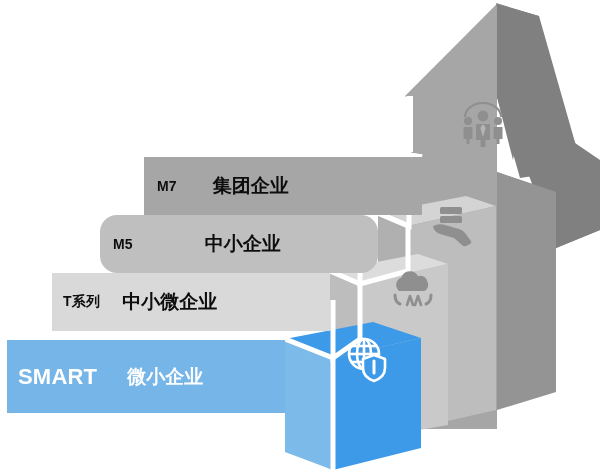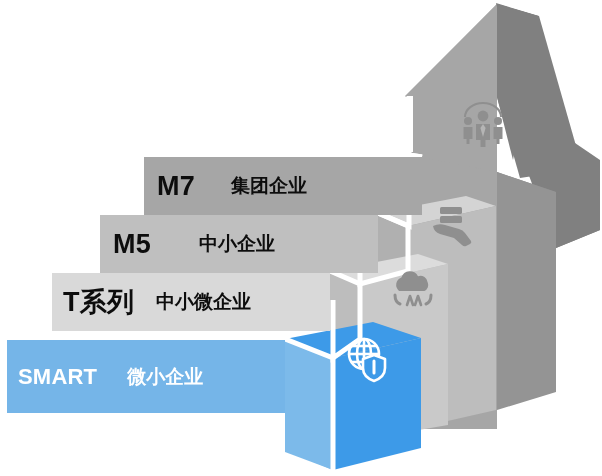--- a/index.html
+++ b/index.html
@@ -25,21 +25,21 @@
     height: 476px;
   }
   .tier-bar {
     position: absolute;
     display: flex;
     align-items: center;
     box-sizing: border-box;
   }
   .tier-code {
     font-weight: bold;
-    font-size: 27px;
+    font-size: 14px;
     letter-spacing: 0.2px;
     white-space: nowrap;
   }
   .tier-desc {
     font-size: 19px;
     white-space: nowrap;
     font-weight: bold;
   }
   .tier-dark-text .tier-code,
   .tier-dark-text .tier-desc {
@@ -58,22 +58,23 @@
     padding-left: 13px;
   }
   #tier-m7 .tier-desc { margin-left: 36px; }
 
   
   #tier-m5 {
     left: 100px; top: 215px;
     width: 278px; height: 58px;
     background: #bfbfbf;
     padding-left: 13px;
-  }
-  #tier-m5 .tier-desc { margin-left: 48px; }
+    border-radius: 17px;
+  }
+  #tier-m5 .tier-desc { margin-left: 72px; }
 
   
   #tier-t {
     left: 52px; top: 273px;
     width: 278px; height: 58px;
     background: #d9d9d9;
     padding-left: 11px;
   }
   #tier-t .tier-desc { margin-left: 22px; }
 

